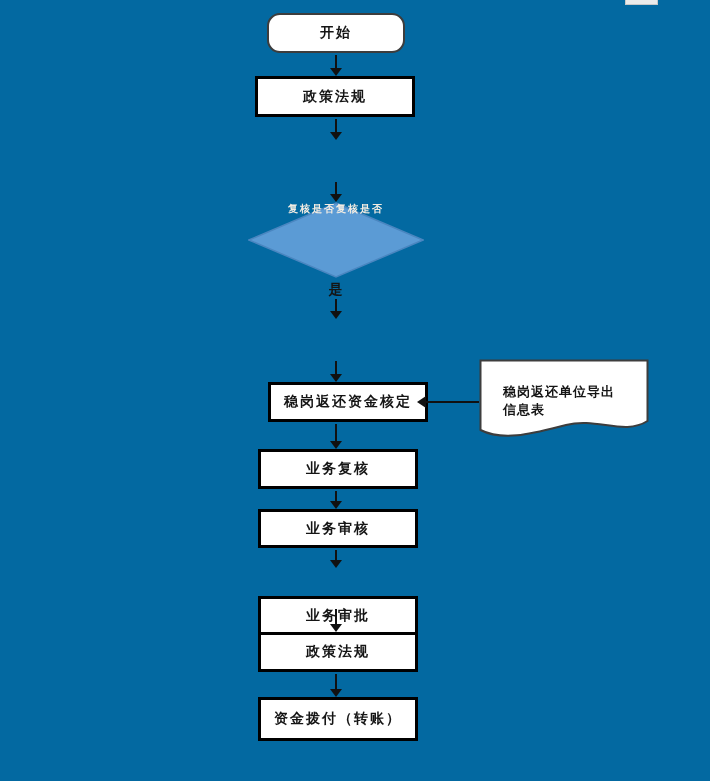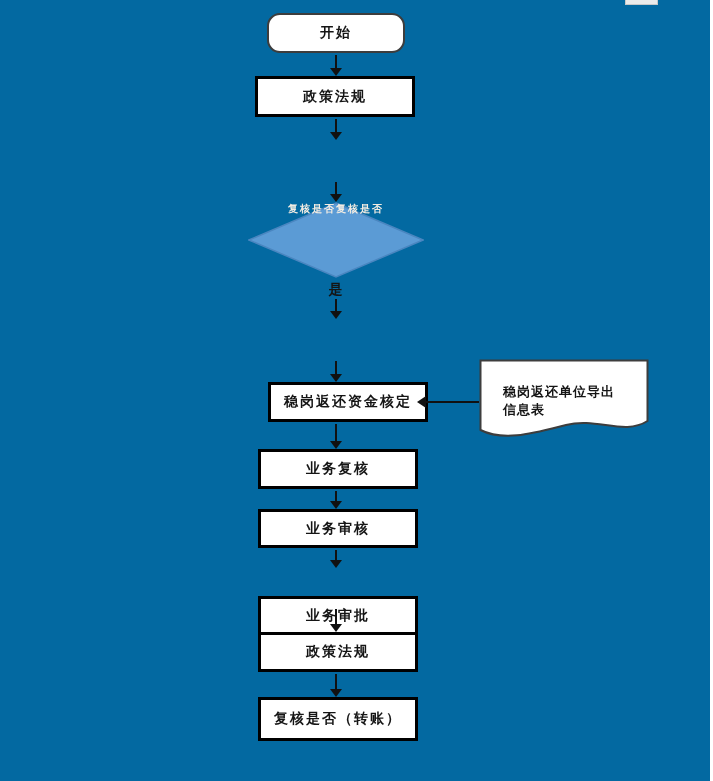--- a/index.html
+++ b/index.html
@@ -156,16 +156,16 @@
   <div class="node" style="left:258px;top:632px;width:160px;height:40px;">
     <span>政策法规</span>
   </div>
 
   <div class="arrow-v" style="left:330px;top:674px;height:23px;">
     <div class="shaft" style="height:16px;"></div>
       <div class="head"></div>
   </div>
 
   <div class="node" style="left:258px;top:697px;width:160px;height:44px;">
-    <span>复核是否（转账）</span>
+    <span>资金拨付（转账）</span>
   </div>
 
 </div>
 
 </body></html>

